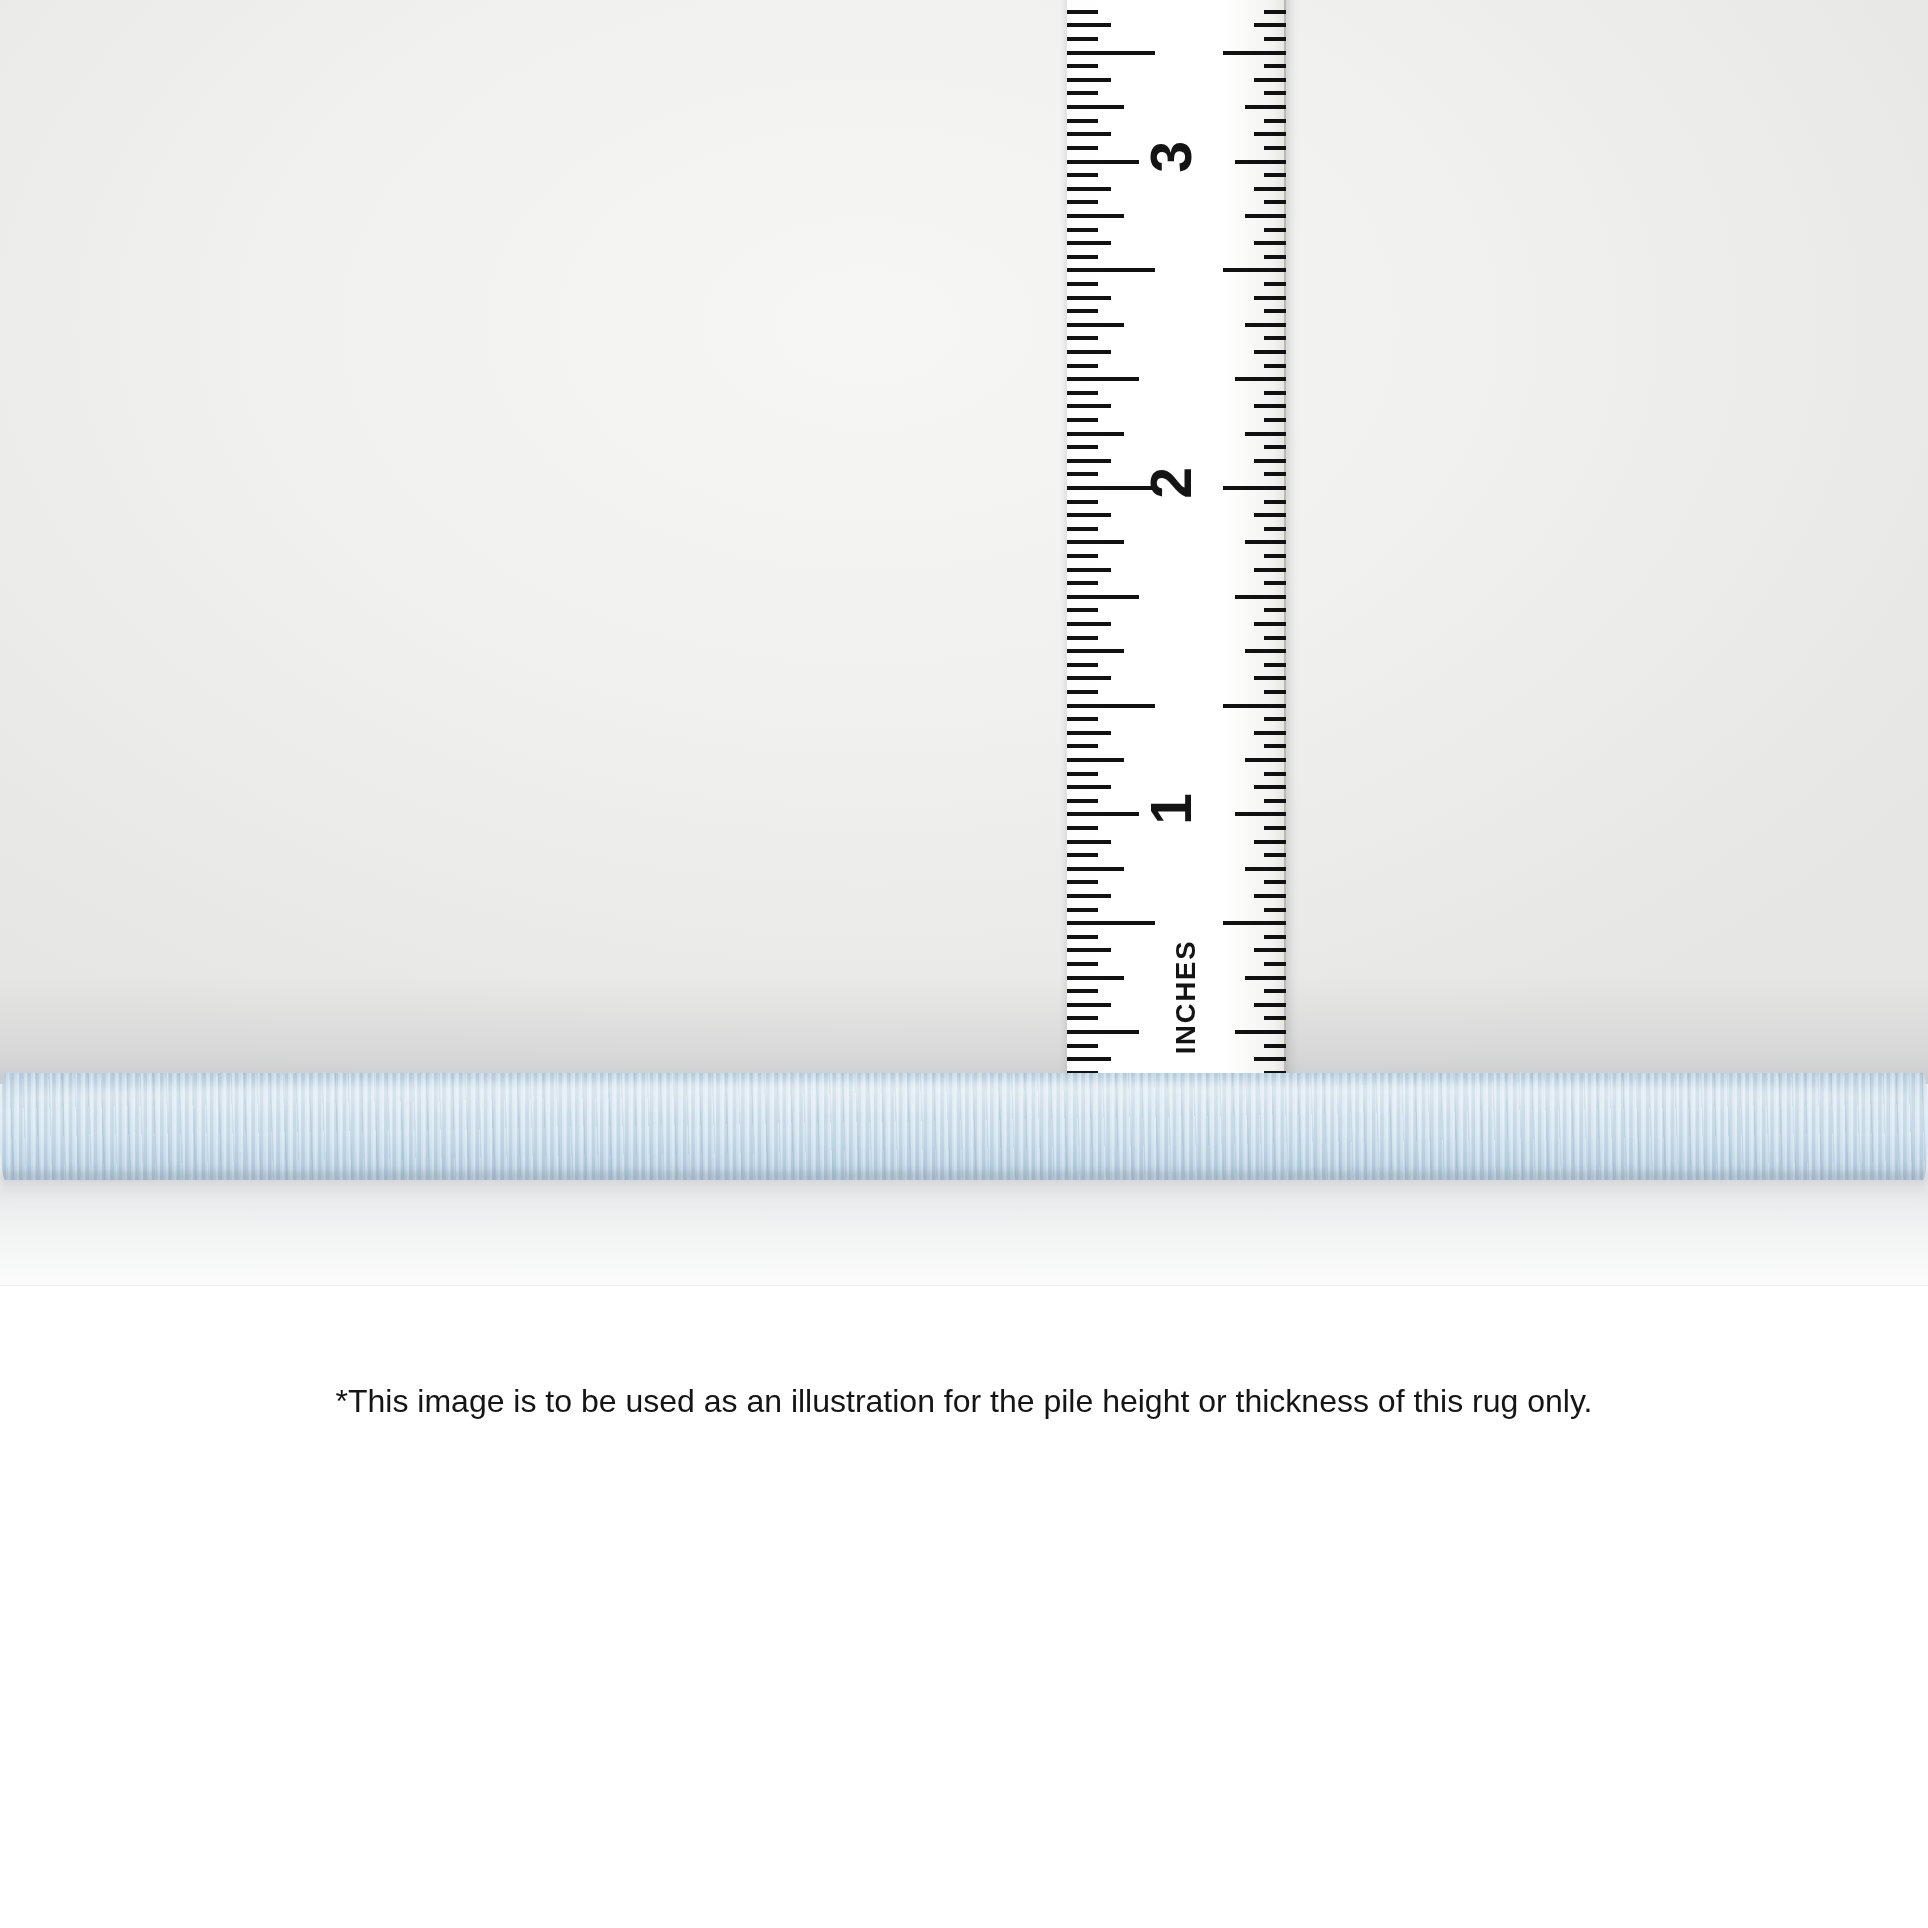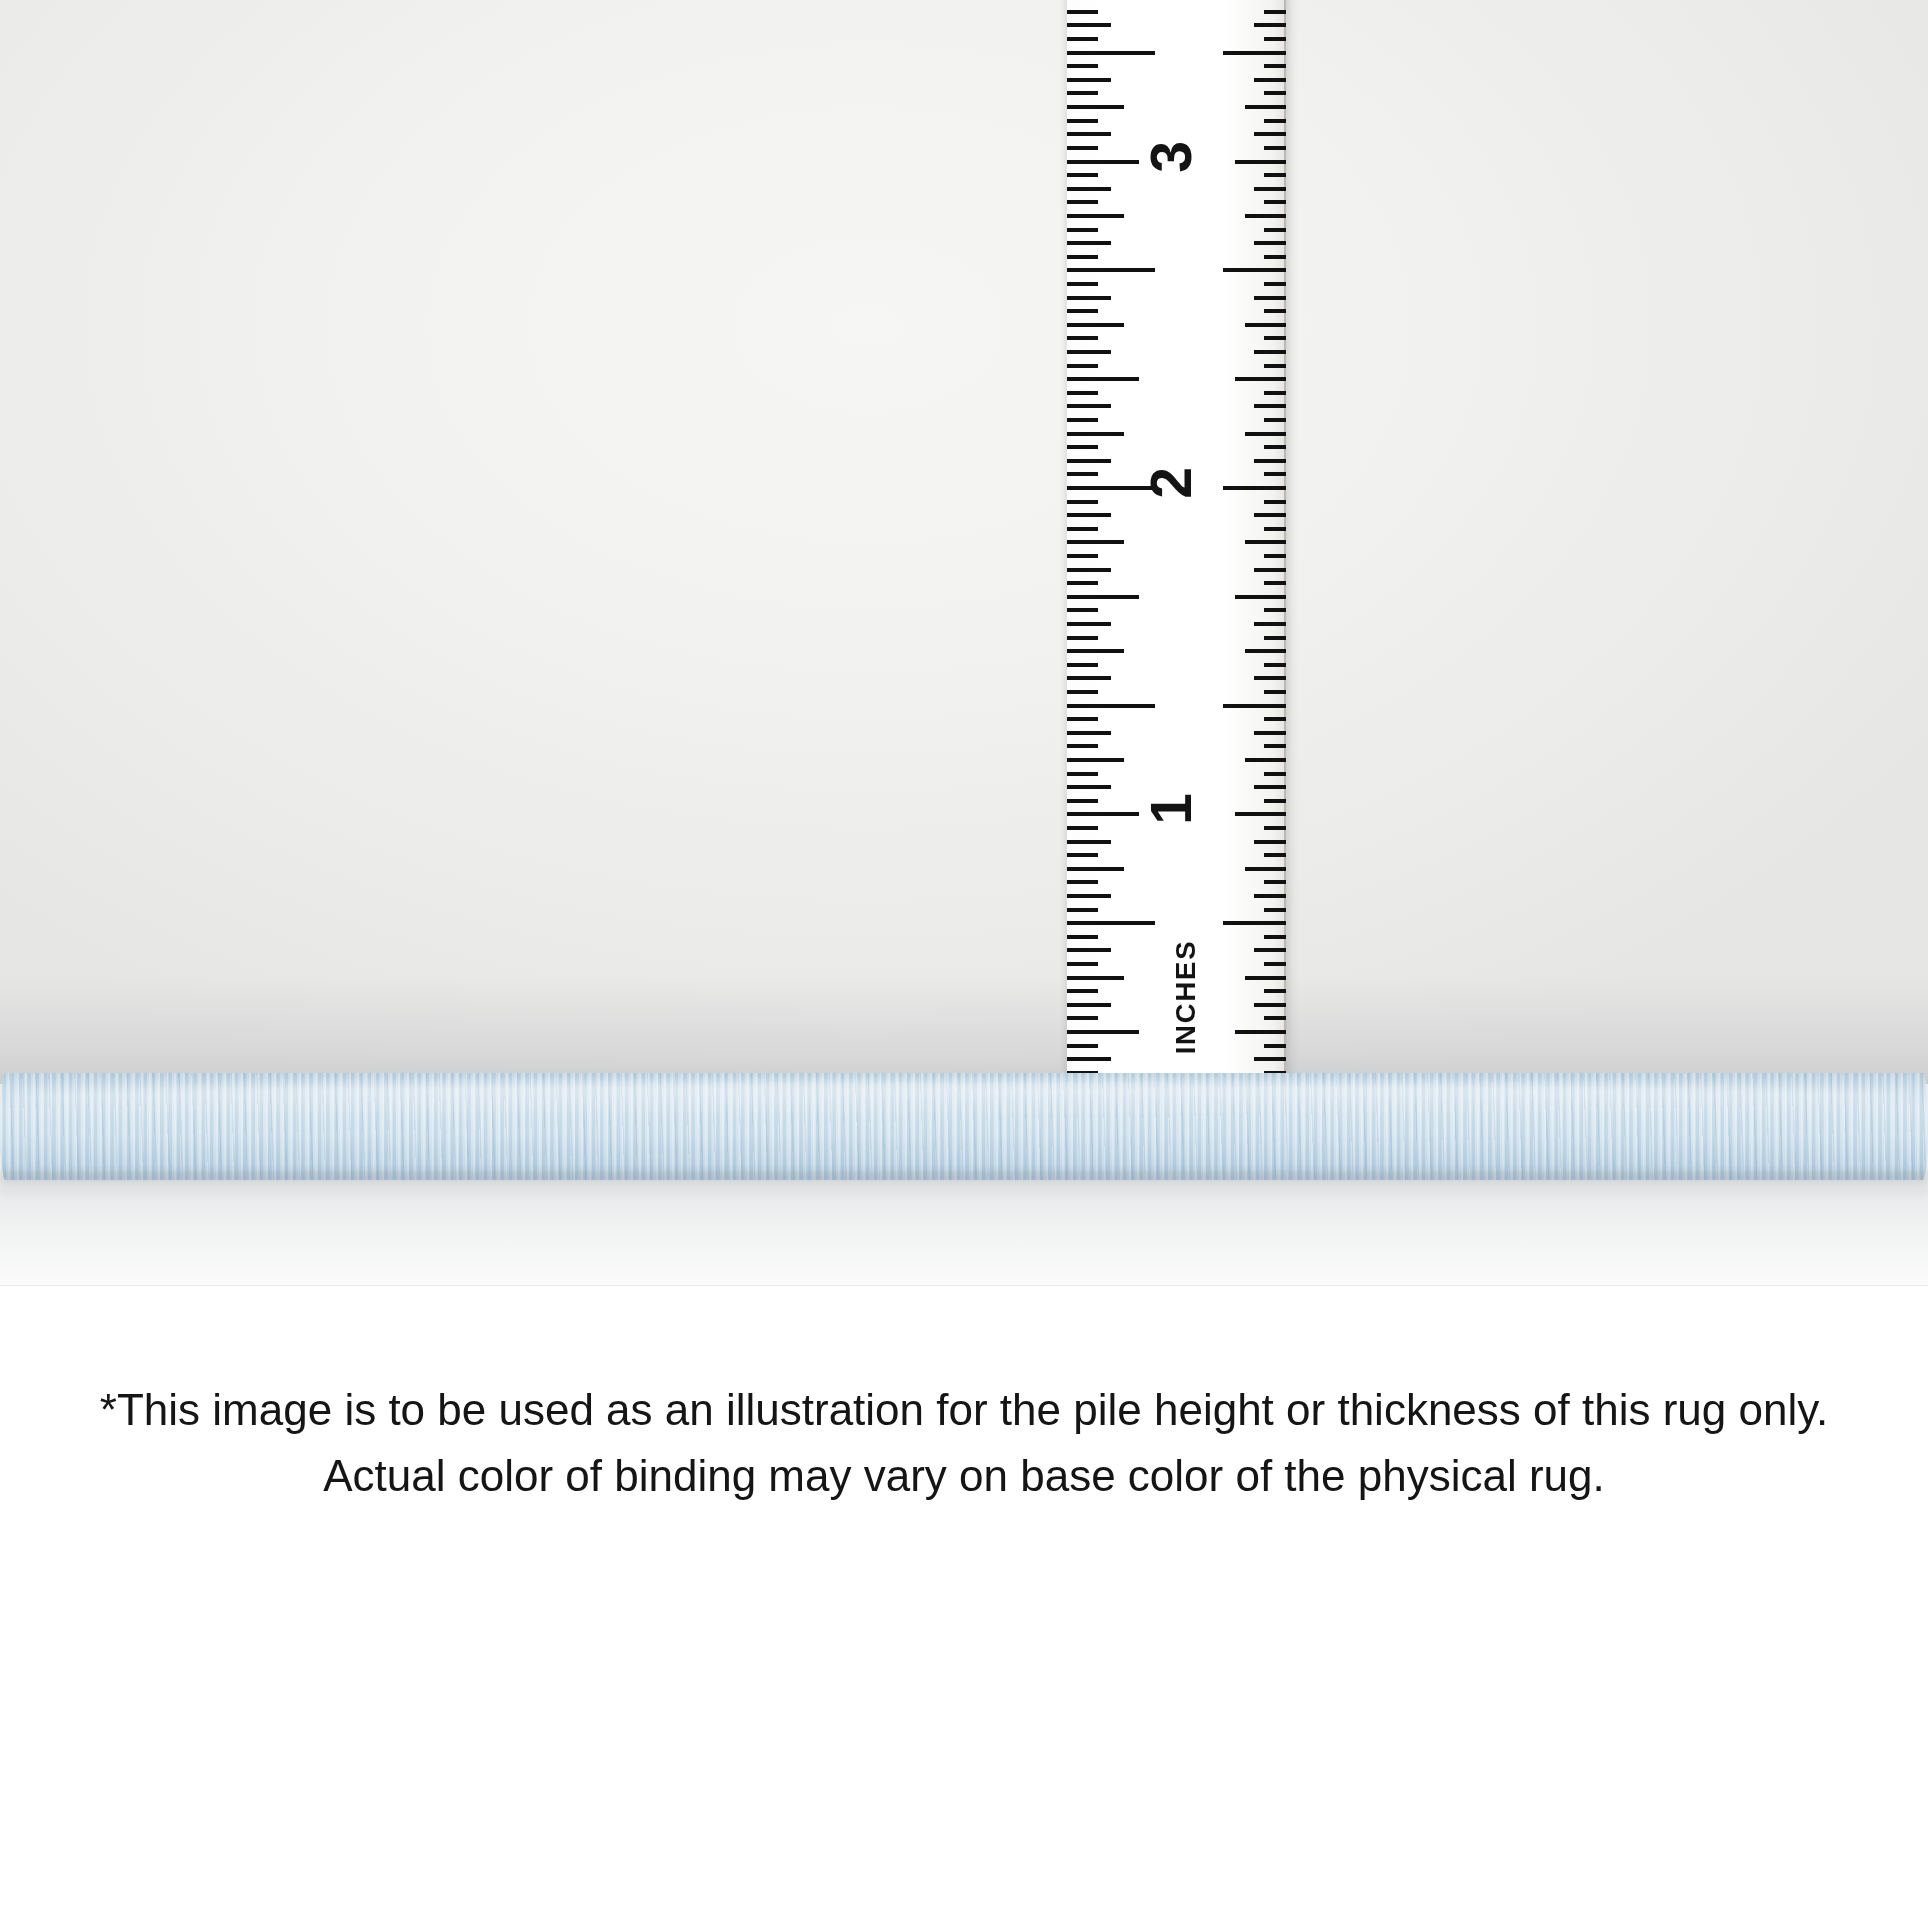--- a/index.html
+++ b/index.html
@@ -207,21 +207,21 @@
   }
 
   
   .caption {
     position: absolute;
     left: 0;
     top: 1377px;
     width: 1928px;
     text-align: center;
     color: #151515;
-    font-size: 44px;
+    font-size: 32px;
     line-height: 1.5;
     font-family: "Liberation Sans", sans-serif;
   }
   .caption .line {
     display: block;
   }
 </style>
 </head>
 <body>
 
@@ -421,17 +421,16 @@
       <div class="rug-weave"></div>
       <div class="rug-weave2"></div>
       <div class="rug-highlight"></div>
       <div class="rug-dropshadow"></div>
     </div>
 
   </div>
 
   <div class="caption">
     <span class="line">*This image is to be used as an illustration for the pile height or thickness of this rug only.</span>
-    <span class="line">Actual color of binding may vary on base color of the physical rug.</span>
   </div>
 
 </div>
 
 
 </body></html>

